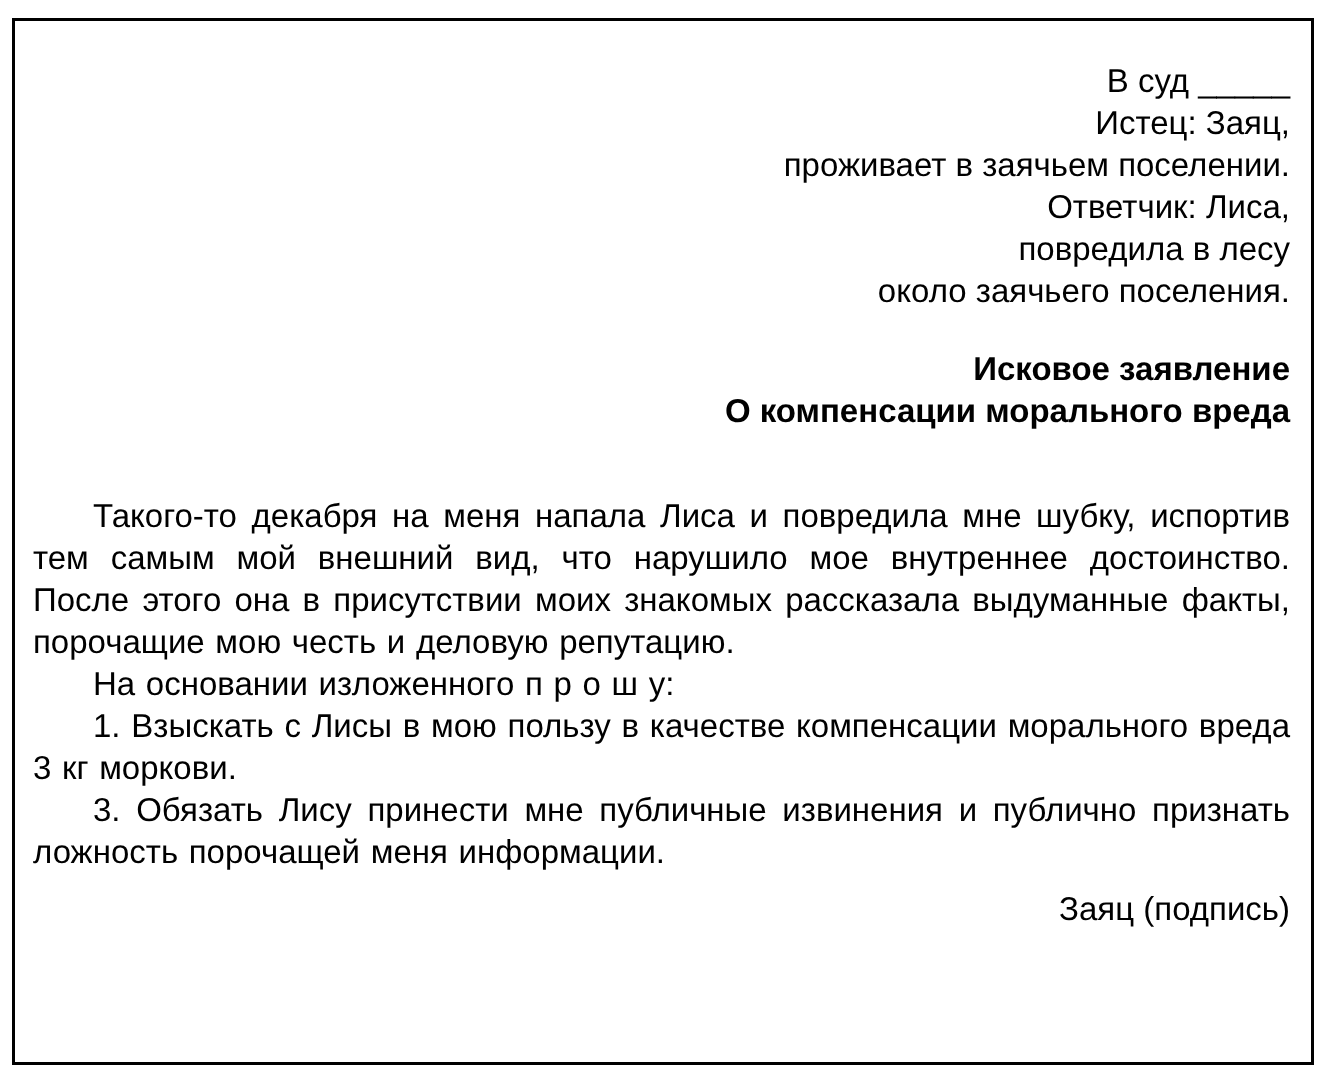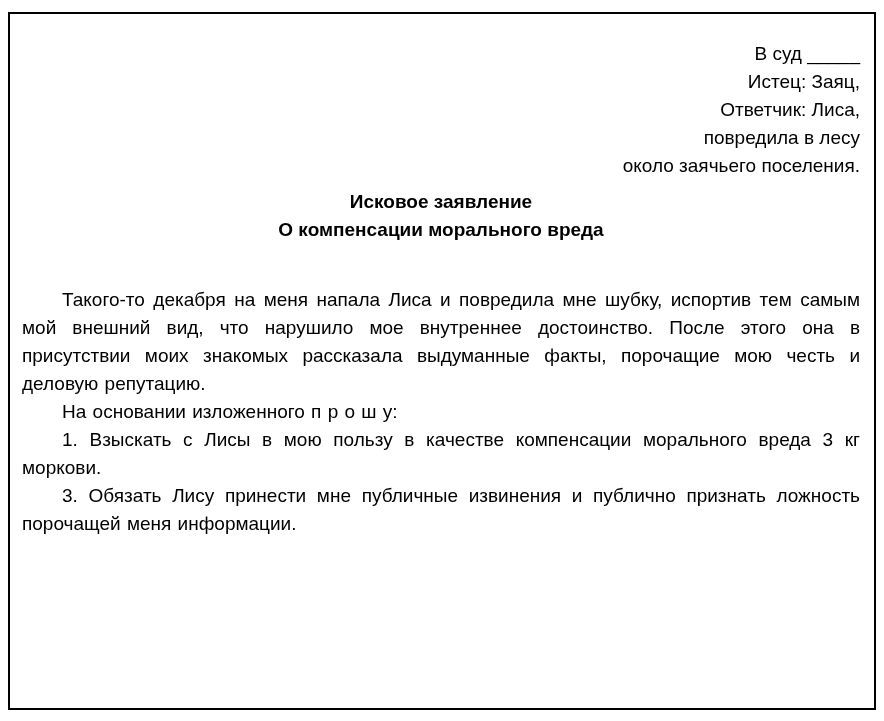--- a/index.html
+++ b/index.html
@@ -24,29 +24,29 @@
     height: 698px;
     box-sizing: border-box;
     border: 2px solid #000000;
     background: #ffffff;
   }
   .content {
     box-sizing: border-box;
     width: 100%;
     height: 100%;
     padding: 26px 14px 0 12px;
-    font-size: 19px;
+    font-size: 22px;
     line-height: 28px;
   }
   .header-block {
     text-align: right;
   }
   .title-block {
-    margin-top: 8px;
-    text-align: center;
+    margin-top: 24px;
+    text-align: right;
     font-weight: bold;
   }
   .body-block {
     margin-top: 42px;
   }
   .body-block p {
     margin: 0;
     text-align: justify;
     text-indent: 40px;
     word-spacing: 1px;
@@ -59,33 +59,35 @@
 </head>
 <body>
 
 <div class="canvas">
   <div class="frame">
     <div class="content">
 
       <div class="header-block">
         <div>В суд _____</div>
         <div>Истец: Заяц,</div>
+        <div>проживает в заячьем поселении.</div>
         <div>Ответчик: Лиса,</div>
         <div>повредила в лесу</div>
         <div>около заячьего поселения.</div>
       </div>
 
       <div class="title-block">
         <div>Исковое заявление</div>
         <div>О компенсации морального вреда</div>
       </div>
 
       <div class="body-block">
         <p>Такого-то декабря на меня напала Лиса и повредила мне шубку, испортив тем самым мой внешний вид, что нарушило мое внутреннее достоинство. После этого она в присутствии моих знакомых рассказала выдуманные факты, порочащие мою честь и деловую репутацию.</p>
         <p>На основании изложенного п р о ш у:</p>
         <p>1. Взыскать с Лисы в мою пользу в качестве компенсации морального вреда 3 кг моркови.</p>
         <p>3. Обязать Лису принести мне публичные извинения и публично признать ложность порочащей меня информации.</p>
       </div>
 
+      <div class="signature-block">Заяц (подпись)</div>
 
     </div>
   </div>
 </div>
 
 </body></html>

